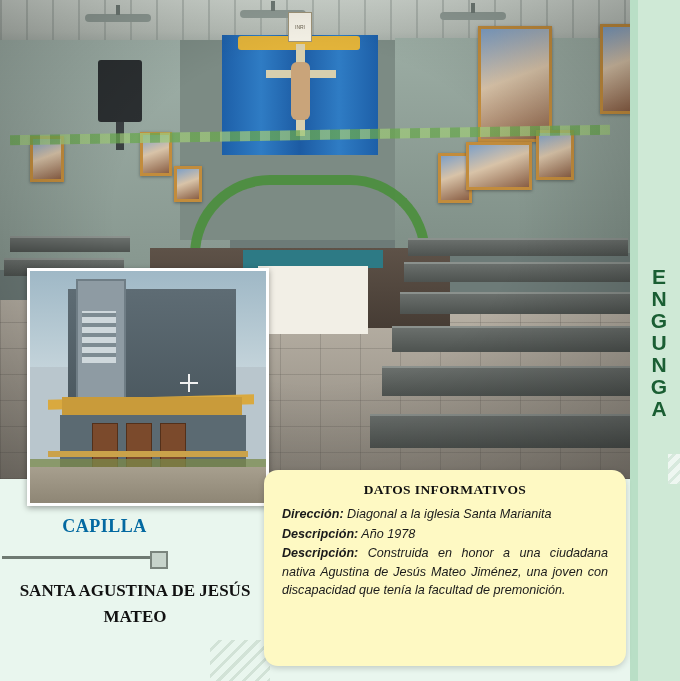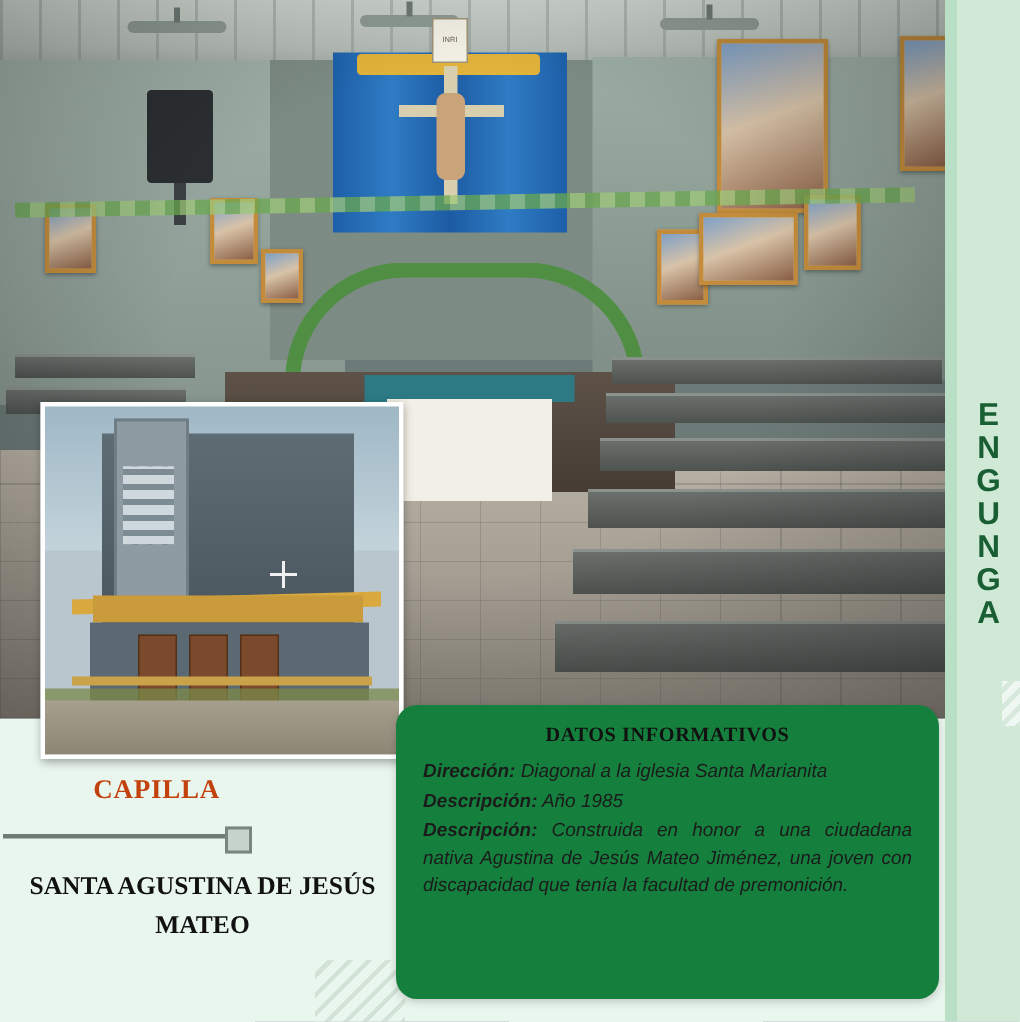--- a/index.html
+++ b/index.html
@@ -264,21 +264,21 @@
 
   
   .caption-capilla {
     position: absolute;
     left: 0; top: 516px; width: 209px;
     text-align: center;
     font-family: "Liberation Serif", serif;
     font-weight: bold;
     font-size: 18px;
     letter-spacing: .5px;
-    color: #c2410c;
+    color: #0369a1;
   }
   .divider {
     position: absolute;
     left: 2px; top: 556px; width: 148px; height: 3px;
     background: #6f7a72;
   }
   .divider-box {
     position: absolute;
     left: 150px; top: 551px; width: 14px; height: 14px;
     border: 2px solid #7a857d;
@@ -301,21 +301,21 @@
     left: 210px; top: 640px; width: 60px; height: 42px;
     background: repeating-linear-gradient(-45deg, #cfe0d4 0 3px, #e9f6ee 3px 9px);
     opacity: .9;
   }
 
   
   .info-card {
     position: absolute;
     left: 264px; top: 470px;
     width: 362px; height: 196px;
-    background: #15803d;
+    background: #fef9c3;
     border-radius: 14px;
     box-shadow: 0 2px 6px rgba(0,0,0,.18);
     box-sizing: border-box;
     padding: 12px 18px 14px 18px;
   }
   .info-title {
     text-align: center;
     font-family: "Liberation Serif", serif;
     font-weight: bold;
     font-size: 13.5px;
@@ -443,21 +443,21 @@
   <div class="info-card">
     <div class="info-title">DATOS INFORMATIVOS</div>
 
     <div class="info-row">
       <b>Dirección:</b>
       <span>Diagonal a la iglesia Santa Marianita</span>
     </div>
 
     <div class="info-row">
       <b>Descripción:</b>
-      <span>Año 1985</span>
+      <span>Año 1978</span>
     </div>
 
     <div class="info-row">
       <b>Descripción:</b>
       <span>Construida en honor a una ciudadana nativa Agustina de Jesús Mateo Jiménez, una joven con discapacidad que tenía la facultad de premonición.</span>
     </div>
   </div>
 
   <div class="info-card-corner"></div>
 </div>

